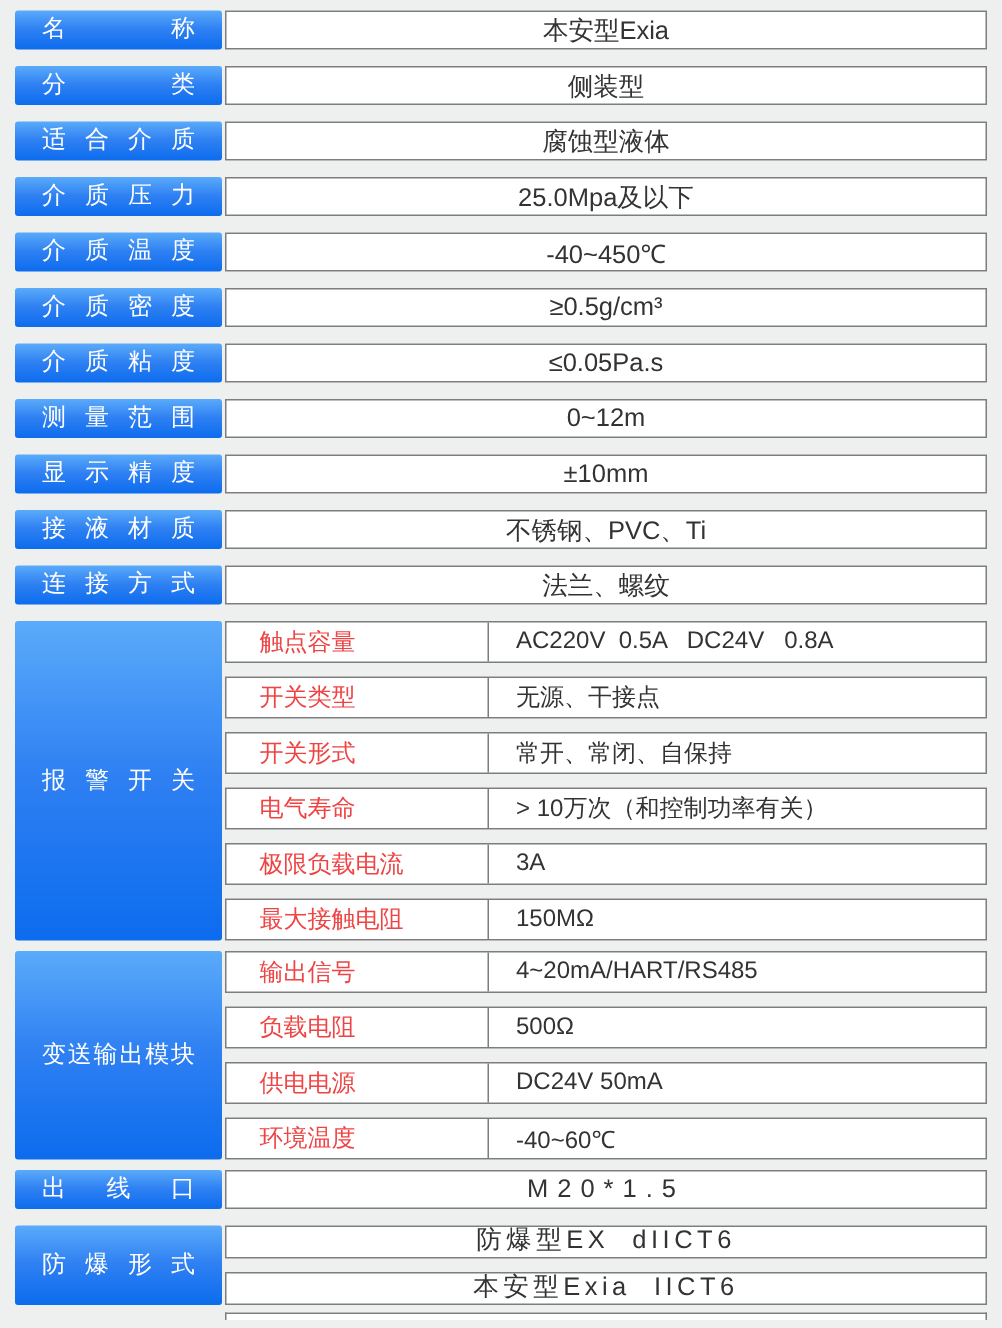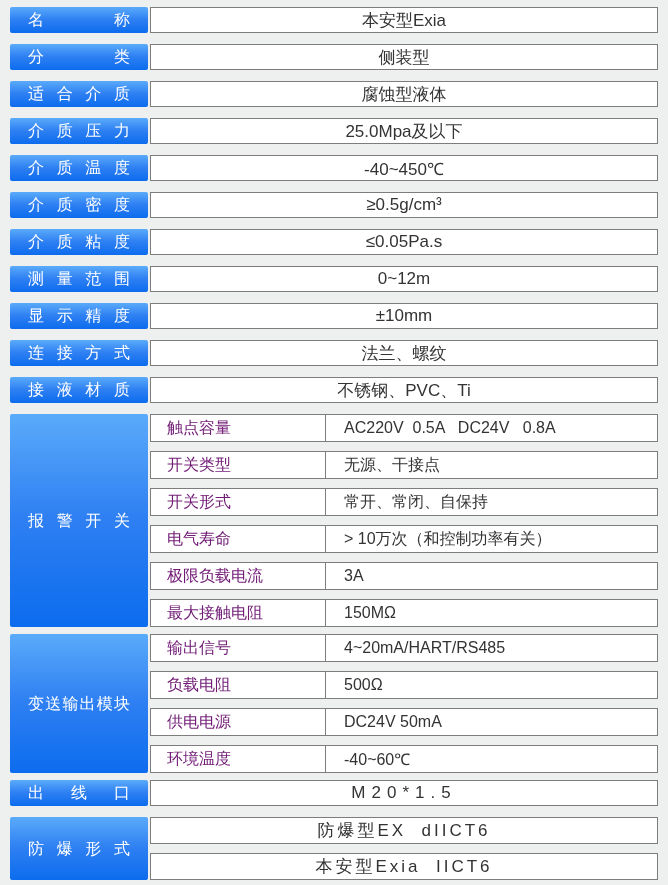--- a/index.html
+++ b/index.html
@@ -42,27 +42,27 @@
 
   
   .section { display:flex; align-items:stretch; margin-bottom:7px; }
   .section.mb5 { margin-bottom:5px; }
   .subrows { flex:1; margin-left:2px; display:flex; flex-direction:column; gap:9px; }
   .subrow {
     height:28px; background:#fff;
     border:1px solid #7d7d7d;
     display:flex; align-items:stretch;
   }
-  .section.explosion .subrow { height:27px; }
+  .section.explosion .subrow { height:22px;align-items:flex-end; }
   .subname {
     flex:0 0 175px; width:175px;
     border-right:1px solid #7d7d7d;
     display:flex; align-items:center;
-    padding-left:16px;
-    font-size:16px; color:#701a75;
+    padding-left:22px;
+    font-size:16px; color:#ef4444;
   }
   .subvalue {
     flex:1; display:flex; align-items:center;
     padding-left:18px;
     font-size:16px; color:#333;
     white-space:pre;
   }
   .subvalue.centered { justify-content:center; padding-left:0; font-size:17px; }
 
   .ls6 { letter-spacing:6px; }
@@ -127,29 +127,29 @@
     <div class="vcell">0~12m</div>
   </div>
   <div class="row">
     <div class="blabel">
         <span class="bl-text">显示精度</span>
       </div>
     <div class="vcell">±10mm</div>
   </div>
   <div class="row">
     <div class="blabel">
+        <span class="bl-text">接液材质</span>
+      </div>
+    <div class="vcell">不锈钢、PVC、Ti</div>
+  </div>
+  <div class="row">
+    <div class="blabel">
         <span class="bl-text">连接方式</span>
       </div>
     <div class="vcell">法兰、螺纹</div>
-  </div>
-  <div class="row">
-    <div class="blabel">
-        <span class="bl-text">接液材质</span>
-      </div>
-    <div class="vcell">不锈钢、PVC、Ti</div>
   </div>
 
   <div class="section">
     <div class="blabel">
         <span class="bl-text">报警开关</span>
       </div>
     <div class="subrows">
       <div class="subrow">
         <div class="subname">触点容量</div>
         <div class="subvalue">AC220V  0.5A   DC24V   0.8A</div>

